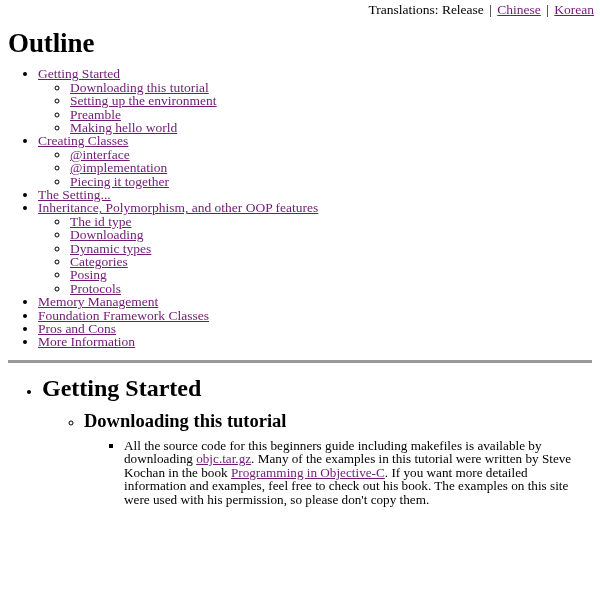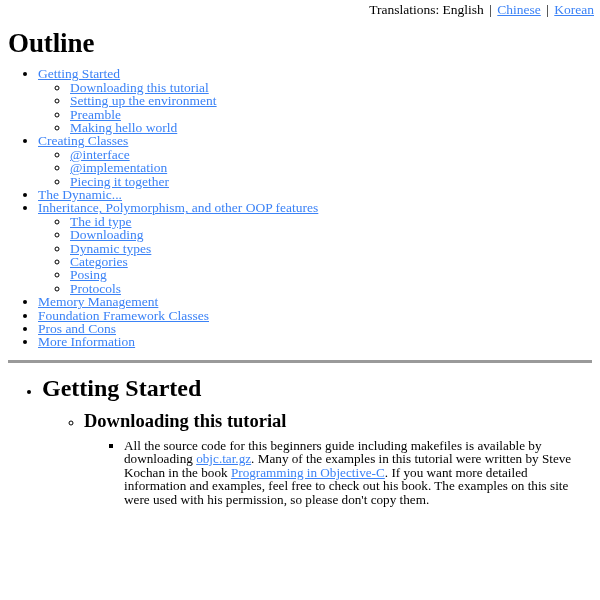--- a/index.html
+++ b/index.html
@@ -10,21 +10,21 @@
   body {
     width: 600px;
     height: 600px;
     overflow: hidden;
     font-family: "Liberation Serif", "DejaVu Serif", serif;
     font-size: 13.5px;
     color: #000000;
     -webkit-font-smoothing: none;
   }
   a, .link {
-    color: #3b82f6;
+    color: #701a75;
     text-decoration: underline;
     cursor: pointer;
   }
 
   
   .translations {
     text-align: right;
     font-size: 13.5px;
     padding: 2px 6px 0 0;
     line-height: 15px;
@@ -120,21 +120,21 @@
   .content li.para-item {
     line-height: 13.6px;
     margin-bottom: 0;
   }
 </style>
 </head>
 <body>
 
 <div class="translations">
   <span>Translations:</span>
-  <span>English</span>
+  <span>Release</span>
   <span class="sep">|</span>
   <a class="link">Chinese</a>
   <span class="sep">|</span>
   <a class="link">Korean</a>
 </div>
 
 <div class="page">
 
   <h1 class="outline-title">Outline</h1>
 
@@ -153,21 +153,21 @@
     <li>
       <a class="link">Creating Classes</a>
       <ul>
         <li><a class="link">@interface</a></li>
         <li><a class="link">@implementation</a></li>
         <li><a class="link">Piecing it together</a></li>
       </ul>
     </li>
 
     <li>
-      <a class="link">The Dynamic...</a>
+      <a class="link">The Setting...</a>
     </li>
 
     <li>
       <a class="link">Inheritance, Polymorphism, and other OOP features</a>
       <ul>
         <li><a class="link">The id type</a></li>
         <li><a class="link">Downloading</a></li>
         <li><a class="link">Dynamic types</a></li>
         <li><a class="link">Categories</a></li>
         <li><a class="link">Posing</a></li>

